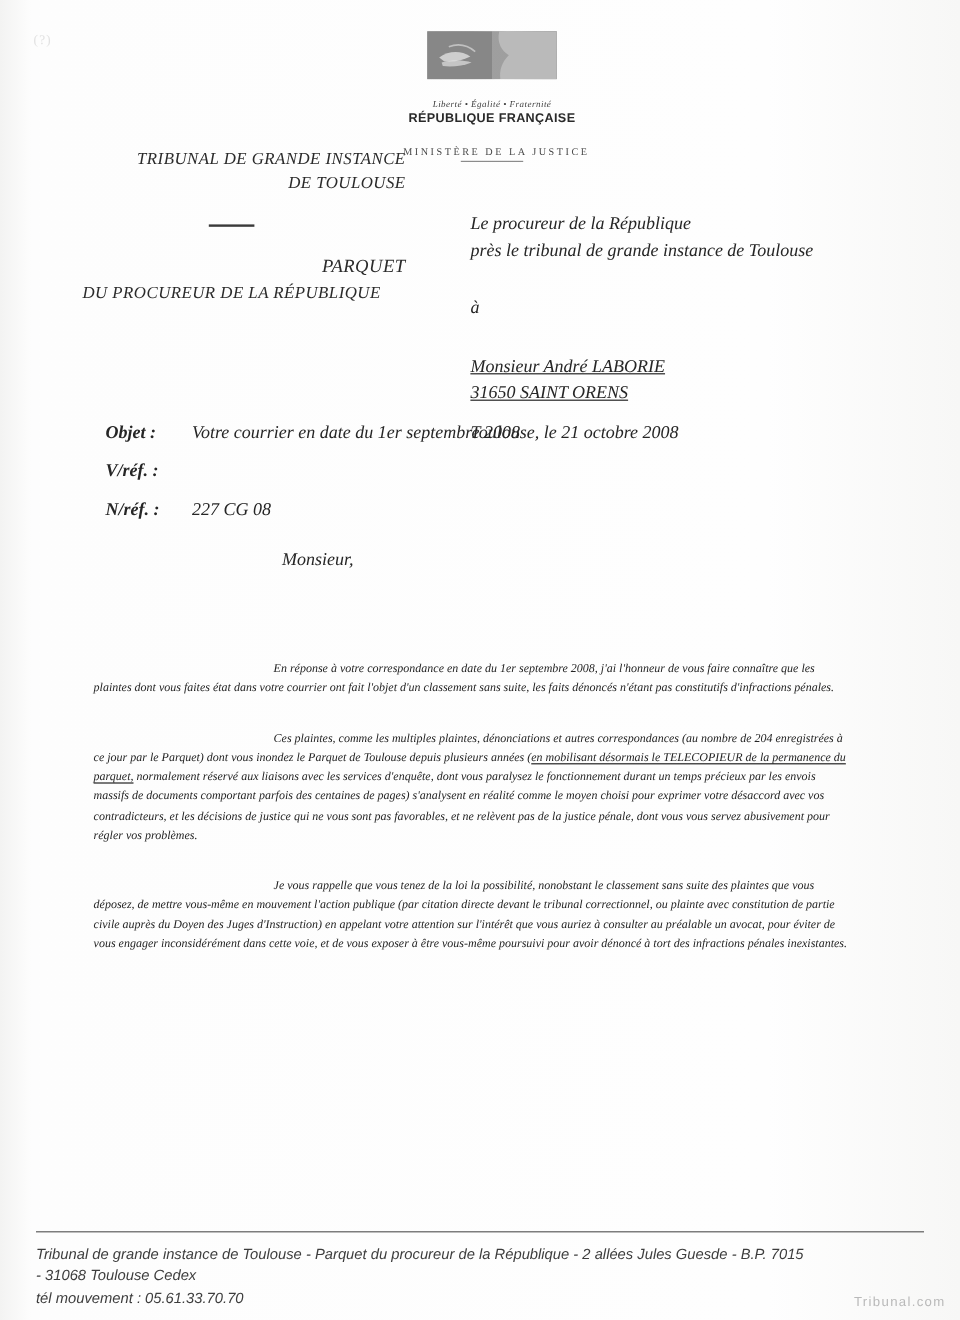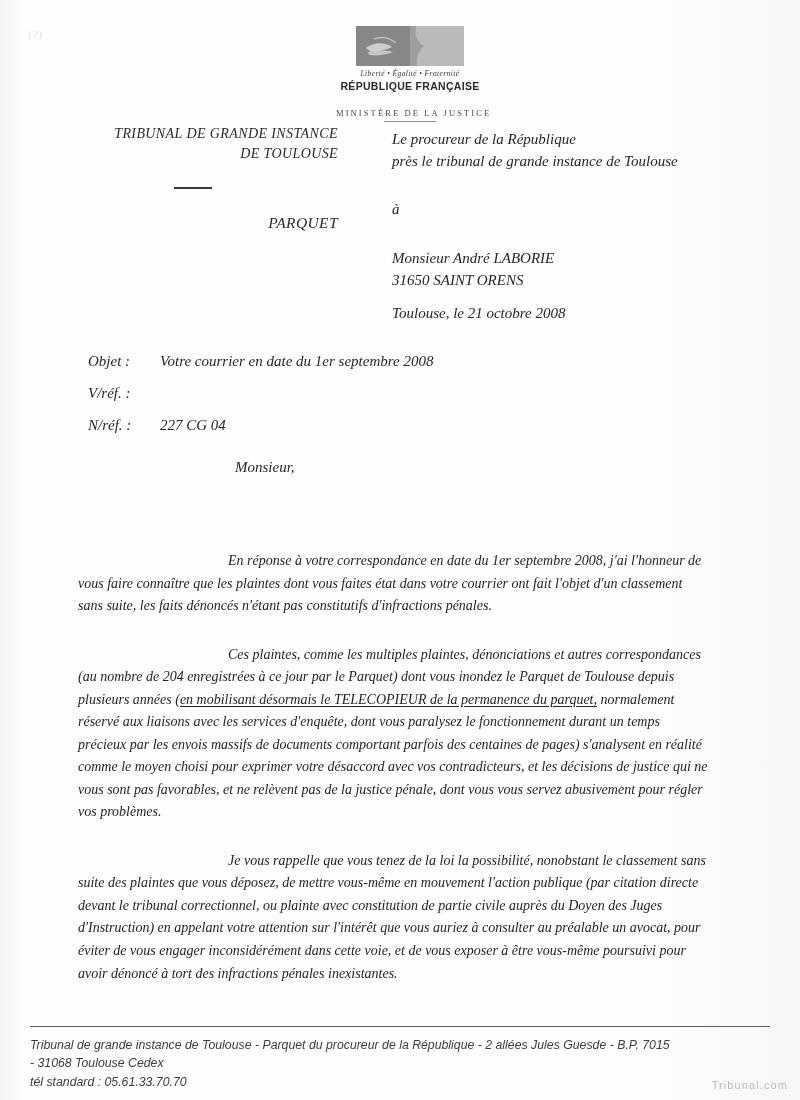--- a/index.html
+++ b/index.html
@@ -50,21 +50,21 @@
     background: linear-gradient(100deg, #8f8f8f 0%, #7e7e7e 30%, #aaaaaa 52%, #c9c9c9 58%, #9d9d9d 78%, #8a8a8a 100%);
     opacity: .92;
   }
   .emblem-mark svg { position: absolute; left: 0; top: 0; }
   .emblem-motto {
     font-family: "Liberation Serif", serif;
     font-style: italic;
     font-size: 7.5px;
     letter-spacing: .4px;
     color: #3b3b3b;
-    margin-top: 3px;
+    margin-top: 16px;
     white-space: nowrap;
     text-align: center;
   }
   .emblem-republic {
     font-family: "Liberation Sans", sans-serif;
     font-weight: bold;
     font-size: 10.5px;
     letter-spacing: .3px;
     color: #2a2a2a;
     margin-top: 2px;
@@ -120,57 +120,57 @@
   .addressee {
     position: absolute;
     left: 392px;
     top: 128px;
     width: 340px;
     font-style: italic;
     font-size: 15px;
     line-height: 1.48;
     color: #262626;
   }
-  .addr-from { margin-bottom: 26px; }
+  .addr-from { margin-bottom: 26px; margin-top: 48px; }
   .addr-a { margin-bottom: 26px; }
-  .addr-to div { white-space: nowrap; }
+  .addr-to div { white-space: nowrap; text-decoration: underline; }
   .addr-date { margin-top: 11px; }
 
   
   .refs {
     position: absolute;
     left: 88px;
     top: 353px;
     font-style: italic;
     font-size: 15px;
     color: #262626;
   }
   .ref-row {
     display: flex;
     margin-bottom: 15px;
   }
-  .ref-label { width: 72px; }
+  .ref-label { width: 72px; font-weight: bold; }
   .ref-value { white-space: nowrap; }
 
   
   .salutation {
     position: absolute;
     left: 235px;
     top: 459px;
     font-style: italic;
     font-size: 15px;
     color: #262626;
   }
   .body {
     position: absolute;
     left: 78px;
     top: 550px;
     width: 632px;
     font-style: italic;
-    font-size: 14px;
+    font-size: 10px;
     line-height: 1.61;
     color: #242424;
     text-align: left;
   }
   .body p {
     margin: 0 0 26px 0;
     text-indent: 0;
   }
   .body p .lead { display: inline-block; width: 150px; }
   .body u { text-decoration: underline; text-underline-offset: 2px; }
@@ -234,20 +234,21 @@
   </div>
 
   <div class="letterhead">
     <div class="lh-court">
       <div>Tribunal de grande instance</div>
       <div>de Toulouse</div>
     </div>
     <div class="lh-sep"></div>
     <div class="lh-parquet">
       <div class="big">Parquet</div>
+      <div>du procureur de la République</div>
     </div>
   </div>
 
   <div class="addressee">
     <div class="addr-from">
       <div>Le procureur de la République</div>
       <div>près le tribunal de grande instance de Toulouse</div>
     </div>
     <div class="addr-a">à</div>
     <div class="addr-to">
@@ -261,21 +262,21 @@
     <div class="ref-row">
       <span class="ref-label">Objet :</span>
       <span class="ref-value">Votre courrier en date du 1er septembre 2008</span>
     </div>
     <div class="ref-row">
       <span class="ref-label">V/réf. :</span>
       <span class="ref-value"></span>
     </div>
     <div class="ref-row">
       <span class="ref-label">N/réf. :</span>
-      <span class="ref-value">227 CG 04</span>
+      <span class="ref-value">227 CG 08</span>
     </div>
   </div>
 
   <div class="salutation">Monsieur,</div>
 
   <div class="body">
     <p>
       <span class="lead"></span><span>En réponse à votre correspondance en date du 1er septembre 2008, j'ai l'honneur de vous faire connaître que les plaintes dont vous faites état dans votre courrier ont fait l'objet d'un classement sans suite, les faits dénoncés n'étant pas constitutifs d'infractions pénales.</span>
     </p>
     <p>
@@ -283,18 +284,18 @@
     </p>
     <p>
       <span class="lead"></span><span>Je vous rappelle que vous tenez de la loi la possibilité, nonobstant le classement sans suite des plaintes que vous déposez, de mettre vous-même en mouvement l'action publique (par citation directe devant le tribunal correctionnel, ou plainte avec constitution de partie civile auprès du Doyen des Juges d'Instruction) en appelant votre attention sur l'intérêt que vous auriez à consulter au préalable un avocat, pour éviter de vous engager inconsidérément dans cette voie, et de vous exposer à être vous-même poursuivi pour avoir dénoncé à tort des infractions pénales inexistantes.</span>
     </p>
   </div>
 
   <div class="footer-rule"></div>
   <div class="footer">
     <div class="line1">Tribunal de grande instance de Toulouse - Parquet du procureur de la République -  2 allées Jules Guesde - B.P. 7015</div>
     <div>- 31068 Toulouse Cedex</div>
-    <div>tél standard : 05.61.33.70.70</div>
+    <div>tél mouvement : 05.61.33.70.70</div>
   </div>
 
   <div class="watermark">Tribunal.com</div>
 
 </div>
 
 </body></html>

